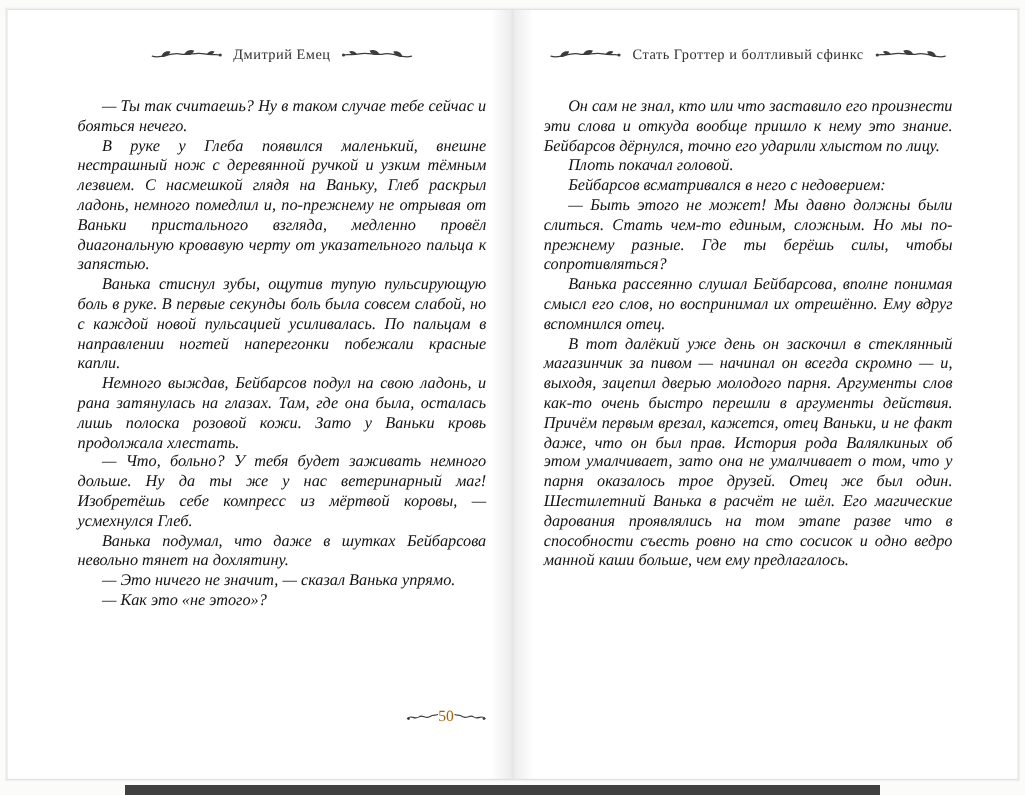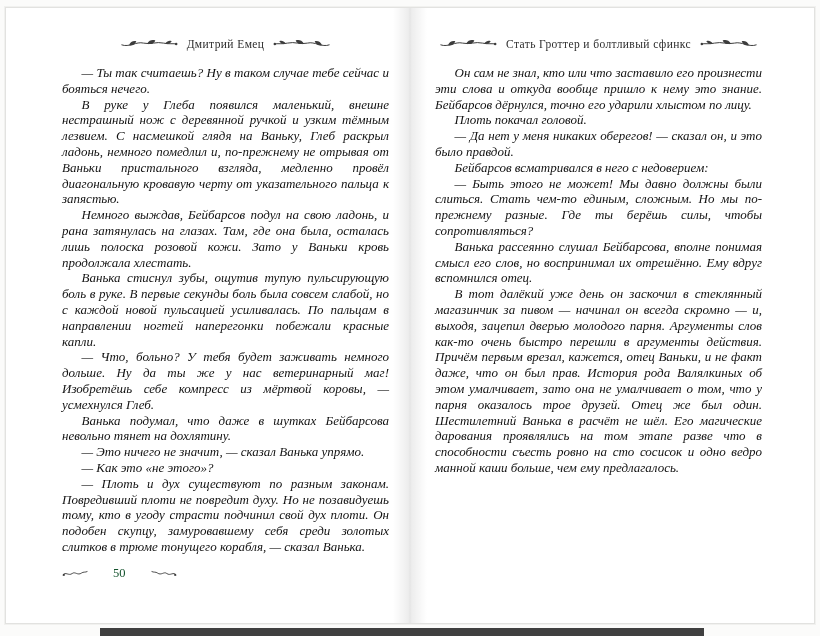--- a/index.html
+++ b/index.html
@@ -28,37 +28,37 @@
     pointer-events: none;
   }
 
   .page { position: absolute; top: 0; height: 100%; width: 405px; }
   .page.left  { left: 0;     padding: 30px 22px 0 56px; }
   .page.right { left: 405px; padding: 30px 54px 0 24px; }
 
   .page-header {
     display: flex; align-items: center; justify-content: center; gap: 9px;
     font-size: 11.5px; letter-spacing: 0.4px; color: #2e2e2e;
-    margin-bottom: 15px; white-space: nowrap;
+    margin-bottom: 27px; white-space: nowrap;
   }
 
   .flourish { width: 58px; height: 12px; color: #3c3c3c; flex: 0 0 auto; }
   .foot-flourish { width: 26px; height: 9px; color: #3c3c3c; flex: 0 0 auto; }
   .mirrored { transform: scaleX(-1); }
 
   .page-body {
     font-size: 13px; line-height: 15.8px;
     text-align: justify; color: #121212; font-style: italic;
   }
   .page-body p { margin: 0; text-indent: 1.5em; }
 
   .page-footer {
     position: absolute; bottom: 42px;
-    display: flex; align-items: center; justify-content: flex-start; gap: 25px;
-    font-size: 12.5px; color: #14532d;
+    display: flex; align-items: center; justify-content: flex-end; gap: 0;
+    font-size: 12.5px; color: #a16207;
   }
   .page.left  .page-footer { left: 56px; right: 22px; }
   .page.right .page-footer { left: 24px; right: 54px; }
 
   .dark-bar {
     position: absolute; left: 100px; bottom: 0;
     width: 604px; height: 8px;
     background: #404040;
   }
 </style>
@@ -90,27 +90,26 @@
             <use href="#vine"></use>
           </svg>
         <span>Дмитрий Емец</span>
         <svg class="flourish mirrored">
             <use href="#vine"></use>
           </svg>
       </div>
       <div class="page-body">
           <p>— Ты так считаешь? Ну в таком случае тебе сейчас и бояться нечего.</p>
           <p>В руке у Глеба появился маленький, внешне нестрашный нож с деревянной ручкой и узким тёмным лезвием. С насмешкой глядя на Ваньку, Глеб раскрыл ладонь, немного помедлил и, по-прежнему не отрывая от Ваньки пристального взгляда, медленно провёл диагональную кровавую черту от указательного пальца к запястью.</p>
+          <p>Ванька стиснул зубы, ощутив тупую пульсирующую боль в руке. В первые секунды боль была совсем слабой, но с каждой новой пульсацией усиливалась. По пальцам в направлении ногтей наперегонки побежали красные капли.</p>
           <p>Немного выждав, Бейбарсов подул на свою ладонь, и рана затянулась на глазах. Там, где она была, осталась лишь полоска розовой кожи. Зато у Ваньки кровь продолжала хлестать.</p>
-          <p>Ванька стиснул зубы, ощутив тупую пульсирующую боль в руке. В первые секунды боль была совсем слабой, но с каждой новой пульсацией усиливалась. По пальцам в направлении ногтей наперегонки побежали красные капли.</p>
           <p>— Что, больно? У тебя будет заживать немного дольше. Ну да ты же у нас ветеринарный маг! Изобретёшь себе компресс из мёртвой коровы, — усмехнулся Глеб.</p>
           <p>Ванька подумал, что даже в шутках Бейбарсова невольно тянет на дохлятину.</p>
           <p>— Это ничего не значит, — сказал Ванька упрямо.</p>
           <p>— Как это «не этого»?</p>
-          <p>— Плоть и дух существуют по разным законам. Повредивший плоти не повредит духу. Но не позавидуешь тому, кто в угоду страсти подчинил свой дух плоти. Он подобен скупцу, замуровавшему себя среди золотых слитков в трюме тонущего корабля, — сказал Ванька.</p>
         </div>
       <div class="page-footer">
         <svg class="foot-flourish">
             <use href="#swirl"></use>
           </svg>
         <span>50</span>
         <svg class="foot-flourish mirrored">
             <use href="#swirl"></use>
           </svg>
       </div>
@@ -122,21 +121,20 @@
             <use href="#vine"></use>
           </svg>
         <span>Стать Гроттер и болтливый сфинкс</span>
         <svg class="flourish mirrored">
             <use href="#vine"></use>
           </svg>
       </div>
       <div class="page-body">
           <p>Он сам не знал, кто или что заставило его произнести эти слова и откуда вообще пришло к нему это знание. Бейбарсов дёрнулся, точно его ударили хлыстом по лицу.</p>
           <p>Плоть покачал головой.</p>
-          <p>— Да нет у меня никаких оберегов! — сказал он, и это было правдой.</p>
           <p>Бейбарсов всматривался в него с недоверием:</p>
           <p>— Быть этого не может! Мы давно должны были слиться. Стать чем-то единым, сложным. Но мы по-прежнему разные. Где ты берёшь силы, чтобы сопротивляться?</p>
           <p>Ванька рассеянно слушал Бейбарсова, вполне понимая смысл его слов, но воспринимал их отрешённо. Ему вдруг вспомнился отец.</p>
           <p>В тот далёкий уже день он заскочил в стеклянный магазинчик за пивом — начинал он всегда скромно — и, выходя, зацепил дверью молодого парня. Аргументы слов как-то очень быстро перешли в аргументы действия. Причём первым врезал, кажется, отец Ваньки, и не факт даже, что он был прав. История рода Валялкиных об этом умалчивает, зато она не умалчивает о том, что у парня оказалось трое друзей. Отец же был один. Шестилетний Ванька в расчёт не шёл. Его магические дарования проявлялись на том этапе разве что в способности съесть ровно на сто сосисок и одно ведро манной каши больше, чем ему предлагалось.</p>
         </div>
     </section>
 
     <div class="gutter"></div>
   </div>
 

